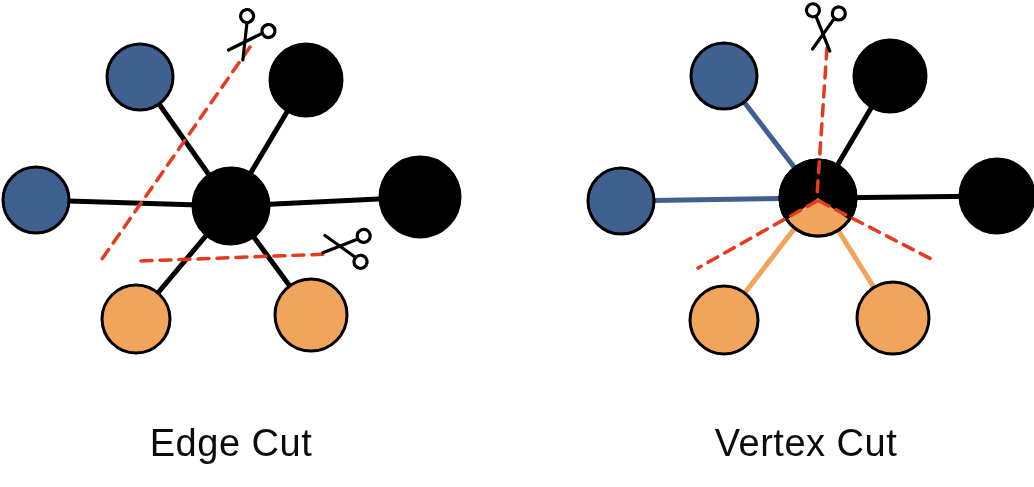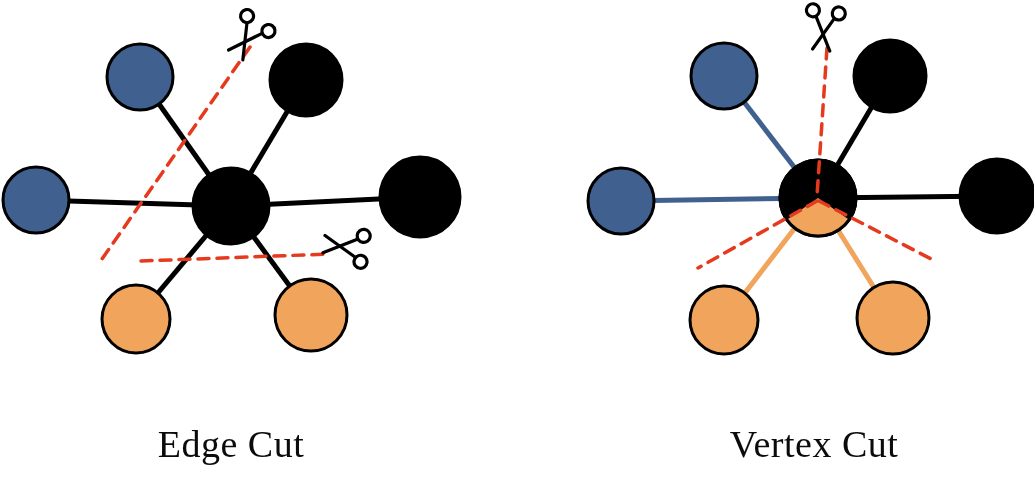--- a/index.html
+++ b/index.html
@@ -22,24 +22,24 @@
   }
   .caption {
     position: absolute;
     top: 422px;
     transform: translateX(-50%);
     font-size: 38px;
     font-weight: 300;
     color: #0b0b0b;
     letter-spacing: 0.5px;
     white-space: nowrap;
-    font-family: Liberation Serif, serif;
+    font-family: Liberation Sans, sans-serif;
   }
   .caption-left  { left: 231px; }
-  .caption-right { left: 806px; margin-left: 8px; }
+  .caption-right { left: 806px; }
 </style>
 </head>
 <body>
 
 <div class="stage">
   <svg id="diagram" width="1034" height="487" viewBox="0 0 1034 487" xmlns="http://www.w3.org/2000/svg">
     <g id="panels">
         <g>
           <line x1="231" y1="206" x2="140" y2="77" stroke="#000000" stroke-width="5"></line>
           <line x1="231" y1="206" x2="306" y2="80" stroke="#000000" stroke-width="5"></line>

